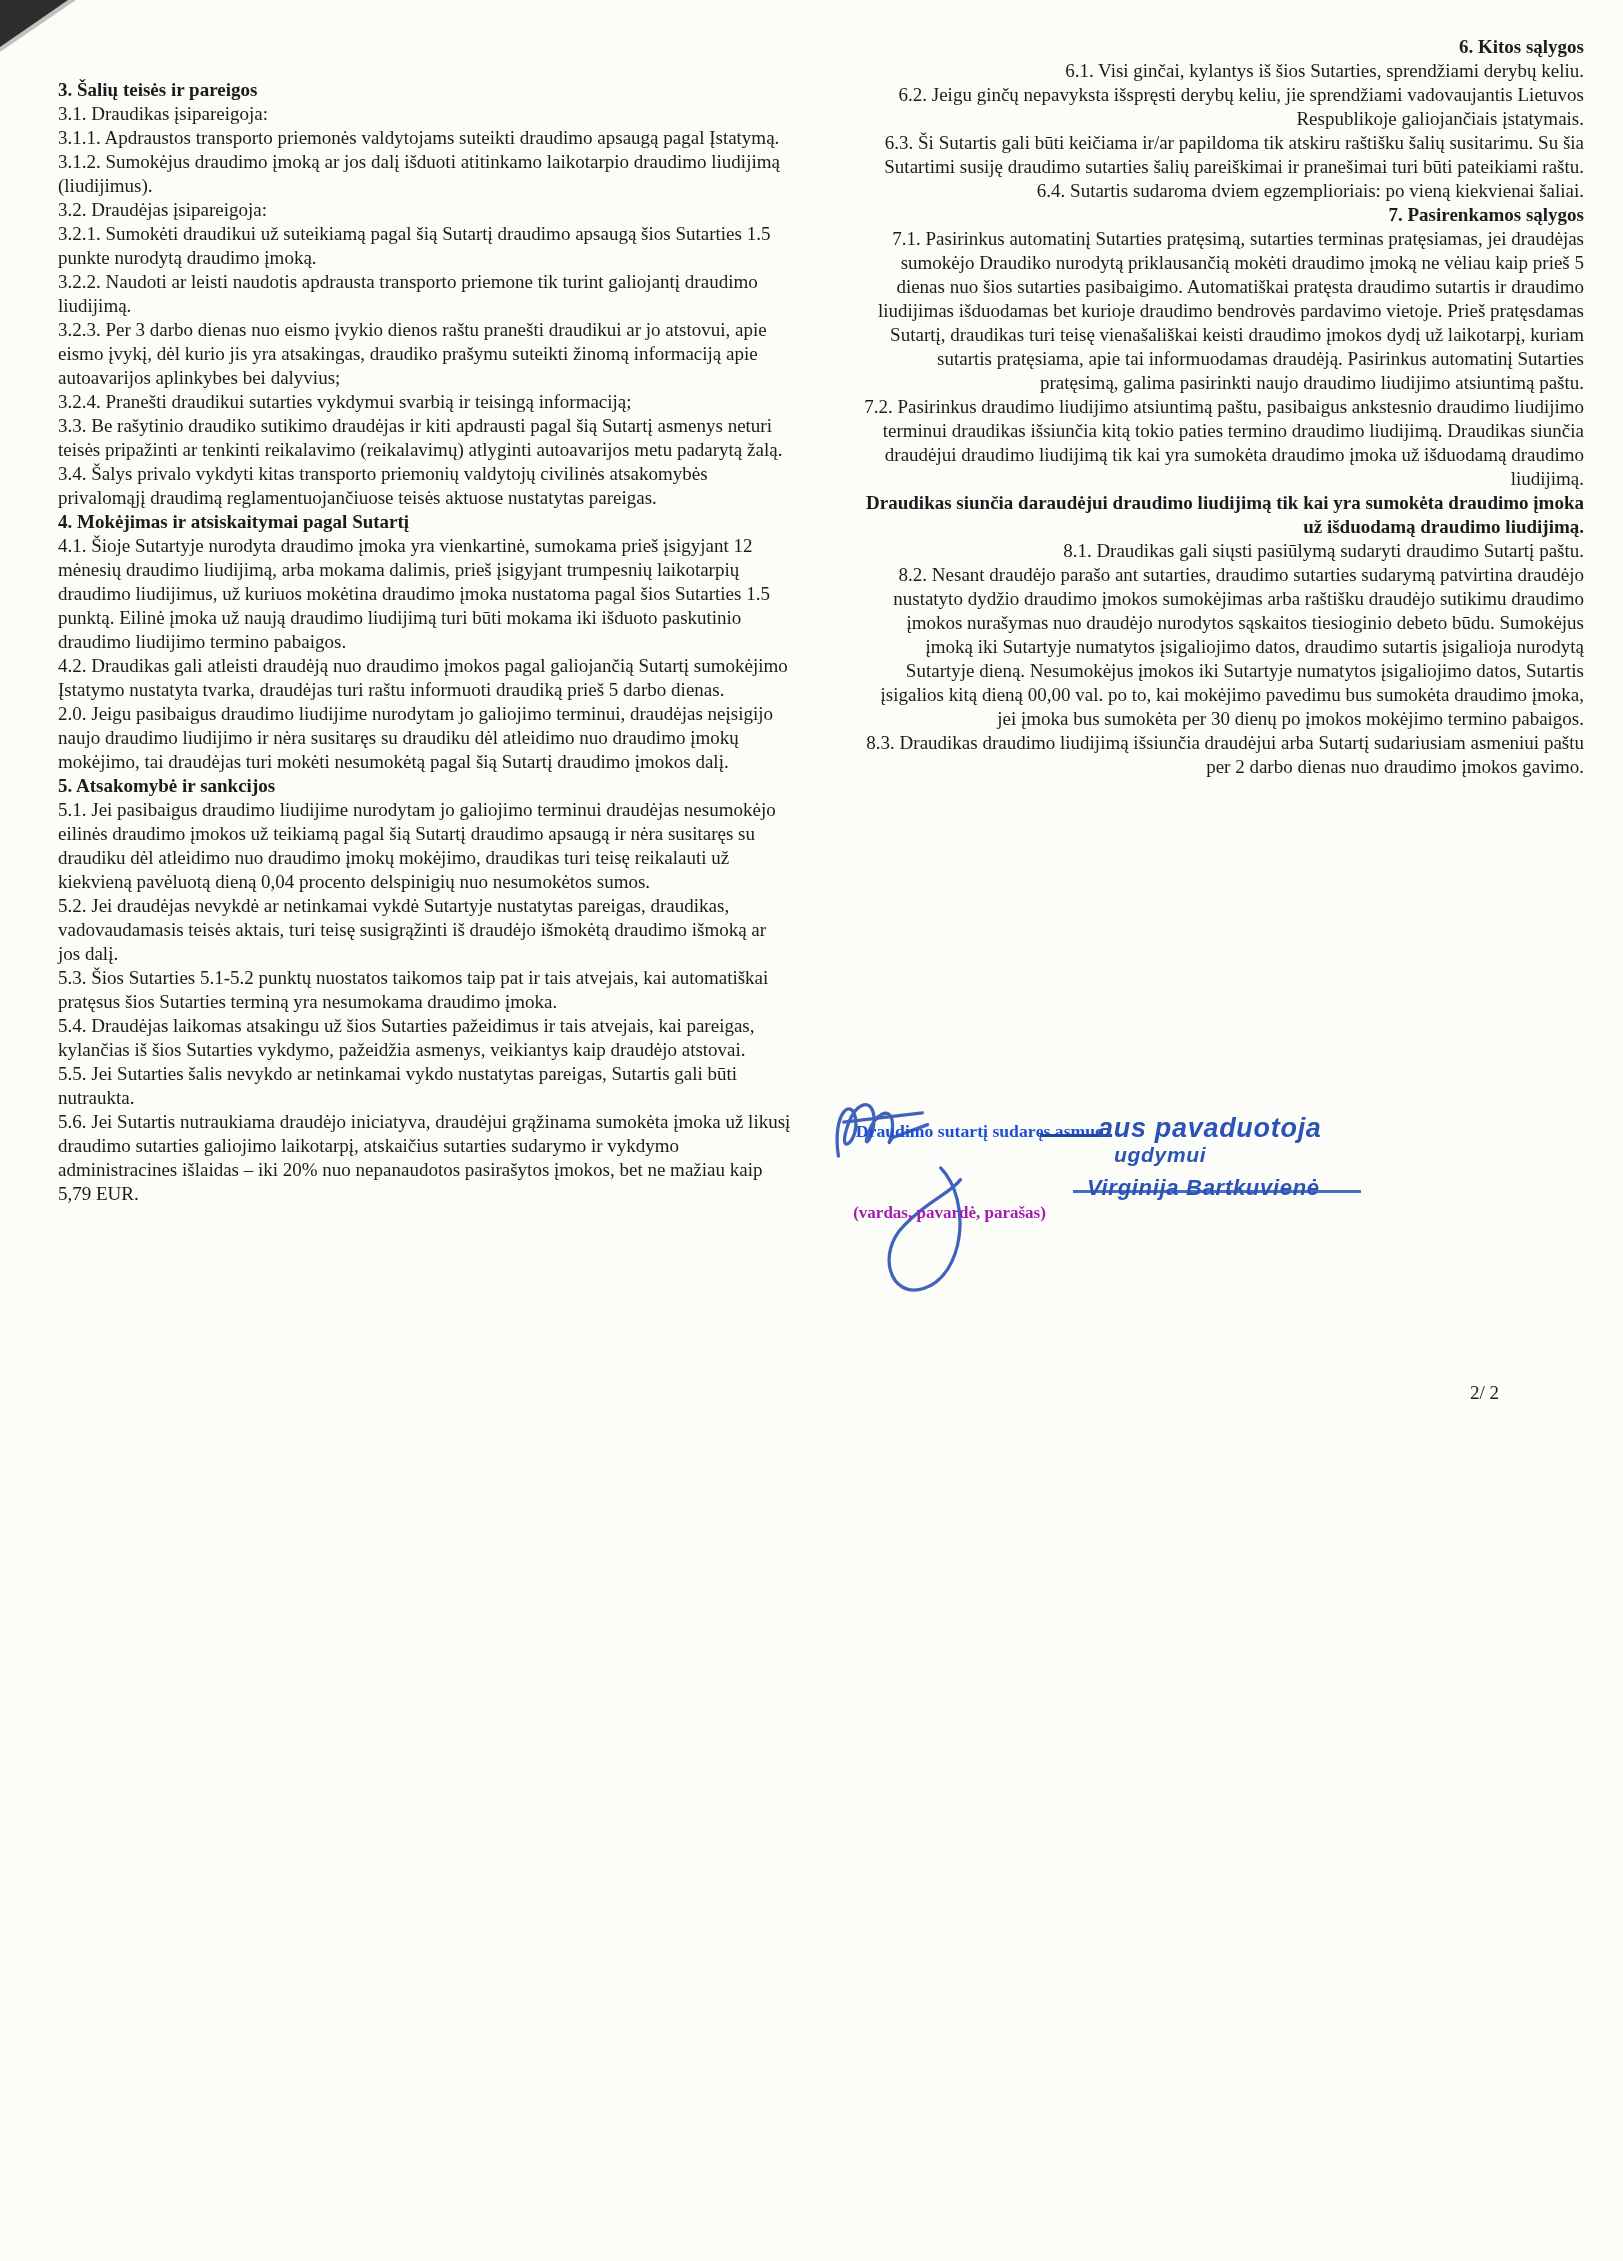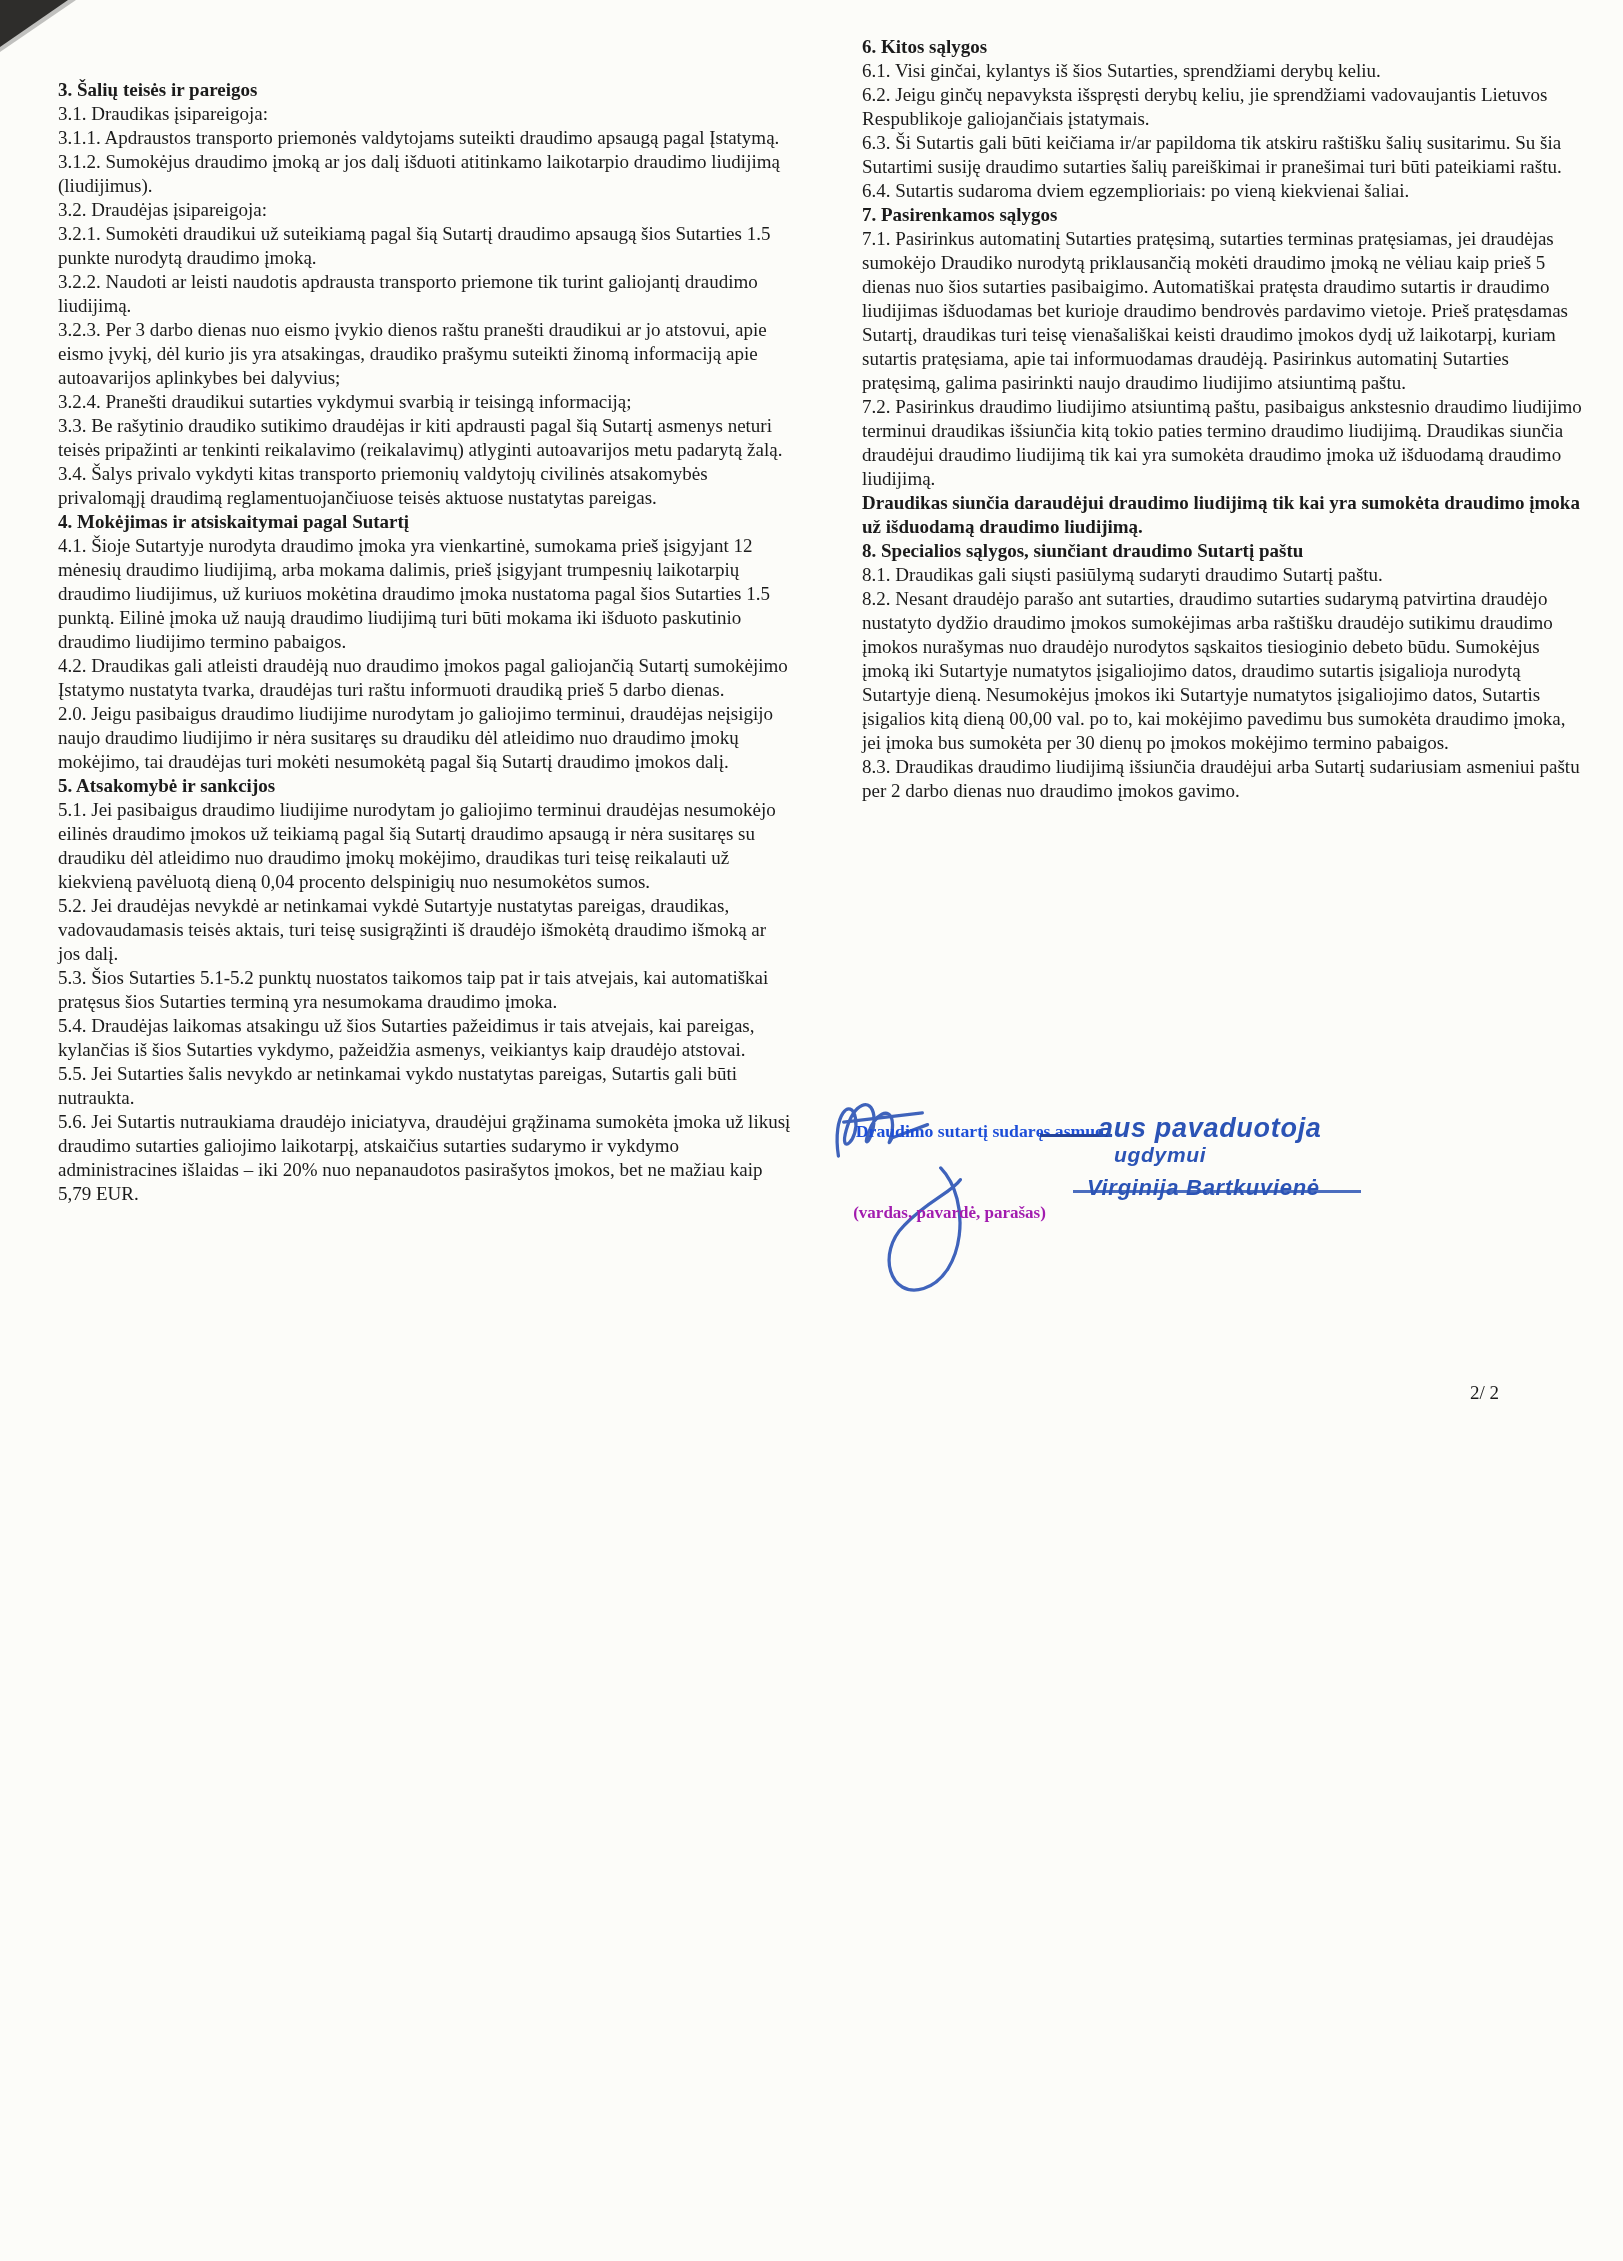--- a/index.html
+++ b/index.html
@@ -25,21 +25,21 @@
     width:0; height:0;
     border-top:52px solid rgba(120,120,118,0.45);
     border-right:76px solid transparent;
   }
   .col {
     position:absolute; top:35px;
     font-size:19px; line-height:24px;
     text-align:left;
   }
   .col-left  { left:58px;   width:733px;margin-top:43px; }
-  .col-right { left:862px; width:722px; }
+  .col-right { left:862px; width:722px;text-align:right; }
   .section-heading { font-weight:bold; }
   .para { margin:0; }
   .para.bold { font-weight:bold; }
 
   
   .sig-block {
     position:absolute; left:844px; top:1104px;
     width:550px; height:236px;
   }
   .sig-label {
@@ -116,21 +116,20 @@
   <div class="col col-right" id="right-col">
       <div class="section-heading">6. Kitos sąlygos</div>
       <p class="para">6.1. Visi ginčai, kylantys iš šios Sutarties, sprendžiami derybų keliu.</p>
       <p class="para">6.2. Jeigu ginčų nepavyksta išspręsti derybų keliu, jie sprendžiami vadovaujantis Lietuvos Respublikoje galiojančiais įstatymais.</p>
       <p class="para">6.3. Ši Sutartis gali būti keičiama ir/ar papildoma tik atskiru raštišku šalių susitarimu. Su šia Sutartimi susiję draudimo sutarties šalių pareiškimai ir pranešimai turi būti pateikiami raštu.</p>
       <p class="para">6.4. Sutartis sudaroma dviem egzemplioriais: po vieną kiekvienai šaliai.</p>
       <div class="section-heading">7. Pasirenkamos sąlygos</div>
       <p class="para">7.1. Pasirinkus automatinį Sutarties pratęsimą, sutarties terminas pratęsiamas, jei draudėjas sumokėjo Draudiko nurodytą priklausančią mokėti draudimo įmoką ne vėliau kaip prieš 5 dienas nuo šios sutarties pasibaigimo. Automatiškai pratęsta draudimo sutartis ir draudimo liudijimas išduodamas bet kurioje draudimo bendrovės pardavimo vietoje. Prieš pratęsdamas Sutartį, draudikas turi teisę vienašališkai keisti draudimo įmokos dydį už laikotarpį, kuriam sutartis pratęsiama, apie tai informuodamas draudėją. Pasirinkus automatinį Sutarties pratęsimą, galima pasirinkti naujo draudimo liudijimo atsiuntimą paštu.</p>
       <p class="para">7.2. Pasirinkus draudimo liudijimo atsiuntimą paštu, pasibaigus ankstesnio draudimo liudijimo terminui draudikas išsiunčia kitą tokio paties termino draudimo liudijimą. Draudikas siunčia draudėjui draudimo liudijimą tik kai yra sumokėta draudimo įmoka už išduodamą draudimo liudijimą.</p>
       <p class="para bold">Draudikas siunčia daraudėjui draudimo liudijimą tik kai yra sumokėta draudimo įmoka už išduodamą draudimo liudijimą.</p>
-      <div class="section-heading">8. Specialios sąlygos, siunčiant draudimo Sutartį paštu</div>
       <p class="para">8.1. Draudikas gali siųsti pasiūlymą sudaryti draudimo Sutartį paštu.</p>
       <p class="para">8.2. Nesant draudėjo parašo ant sutarties, draudimo sutarties sudarymą patvirtina draudėjo nustatyto dydžio draudimo įmokos sumokėjimas arba raštišku draudėjo sutikimu draudimo įmokos nurašymas nuo draudėjo nurodytos sąskaitos tiesioginio debeto būdu. Sumokėjus įmoką iki Sutartyje numatytos įsigaliojimo datos, draudimo sutartis įsigalioja nurodytą Sutartyje dieną. Nesumokėjus įmokos iki Sutartyje numatytos įsigaliojimo datos, Sutartis įsigalios kitą dieną 00,00 val. po to, kai mokėjimo pavedimu bus sumokėta draudimo įmoka, jei įmoka bus sumokėta per 30 dienų po įmokos mokėjimo termino pabaigos.</p>
       <p class="para">8.3. Draudikas draudimo liudijimą išsiunčia draudėjui arba Sutartį sudariusiam asmeniui paštu per 2 darbo dienas nuo draudimo įmokos gavimo.</p>
     </div>
 
   <div class="sig-block">
     <svg class="sig-ink" viewBox="0 0 360 360">
       <g fill="none" stroke="#2b53b5" stroke-width="5" stroke-linecap="round" opacity="0.9">
         <path d="M22 110 C 12 44 42 20 48 52 C 54 86 22 112 34 70 C 46 28 72 20 76 48 C 80 78 56 106 68 74 C 78 46 100 34 104 56 C 108 78 92 102 104 82 L 158 62"></path>
         <path d="M30 58 L 150 44"></path>

